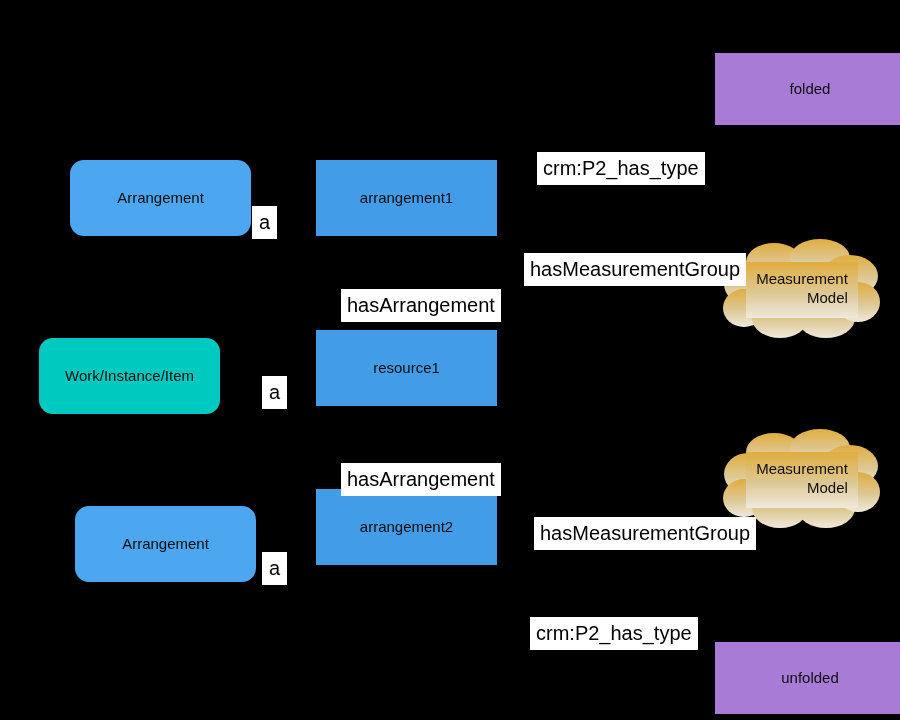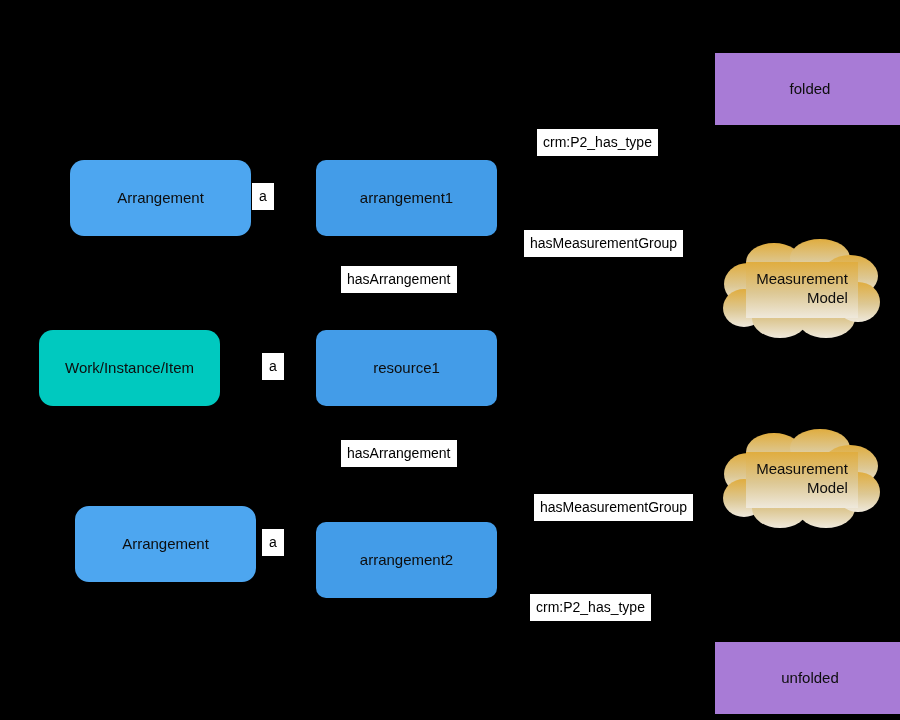--- a/index.html
+++ b/index.html
@@ -38,21 +38,21 @@
     background: #4da6f0;
     border-radius: 14px;
     margin-left: 36px;
   }
   .node.teal-box {
     background: #00c9bf;
     border-radius: 14px;
   }
   .node.instance-box {
     background: #439ce8;
-    border-radius: 10px;
+    border-radius: 0;
   }
   .node.purple-box {
     background: #a87bd6;
     border-radius: 0;
   }
 
   
   .cloud {
     position: absolute;
   }
@@ -77,25 +77,26 @@
     line-height: 1.25;
     white-space: pre-line;
     pointer-events: none;
   }
 
   
   .edge-label {
     position: absolute;
     background: #ffffff;
     color: #000000;
-    font-size: 14px;
+    font-size: 20px;
     line-height: 1;
     padding: 6px 6px 7px 6px;
     white-space: nowrap;
     box-sizing: border-box;
+    margin-top: 23px;
   }
   .edge-label.tiny {
     padding: 6px 7px 7px 7px;
   }
 
   
   .edge-layer {
     position: absolute;
     left: 0; top: 0;
     width: 900px; height: 720px;
@@ -126,37 +127,37 @@
   </div>
 
   <div class="node purple-box" style="left:715px; top:642px; width:190px; height:72px;">
     <span>unfolded</span>
   </div>
 
   <div class="node class-box" style="left:34px; top:160px; width:181px; height:76px;">
     <span>Arrangement</span>
   </div>
 
-  <div class="node teal-box" style="left:39px; top:330px; width:181px; height:76px;">
+  <div class="node teal-box" style="left:39px; top:338px; width:181px; height:76px;">
     <span>Work/Instance/Item</span>
   </div>
 
   <div class="node class-box" style="left:39px; top:506px; width:181px; height:76px;">
     <span>Arrangement</span>
   </div>
 
   <div class="node instance-box" style="left:316px; top:160px; width:181px; height:76px;">
     <span>arrangement1</span>
   </div>
 
   <div class="node instance-box" style="left:316px; top:330px; width:181px; height:76px;text-align:right;">
     <span>resource1</span>
   </div>
 
-  <div class="node instance-box" style="left:316px; top:522px; width:181px; height:76px;">
+  <div class="node instance-box" style="left:316px; top:489px; width:181px; height:76px;">
     <span>arrangement2</span>
   </div>
 
   <div class="cloud" style="left:722px; top:238px; width:160px; height:102px;">
     <svg width="160" height="102" viewBox="0 0 160 102">
       <defs>
         <linearGradient id="cloudGradTop" x1="0" y1="0" x2="0" y2="1">
           <stop offset="0%" stop-color="#e0ad3f"></stop>
           <stop offset="55%" stop-color="#ddc894"></stop>
           <stop offset="100%" stop-color="#efe9dc"></stop>

